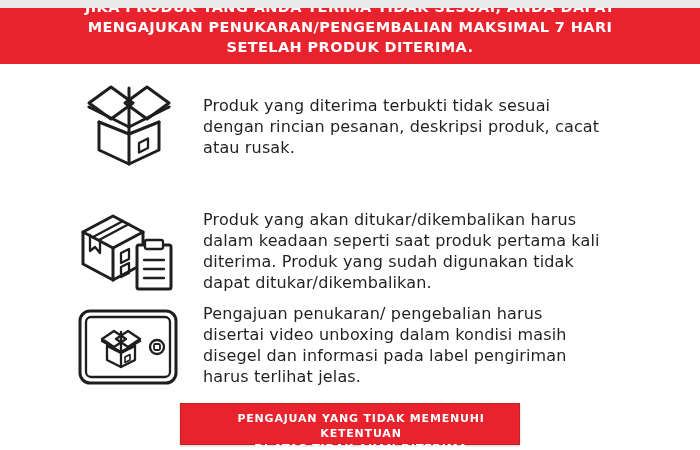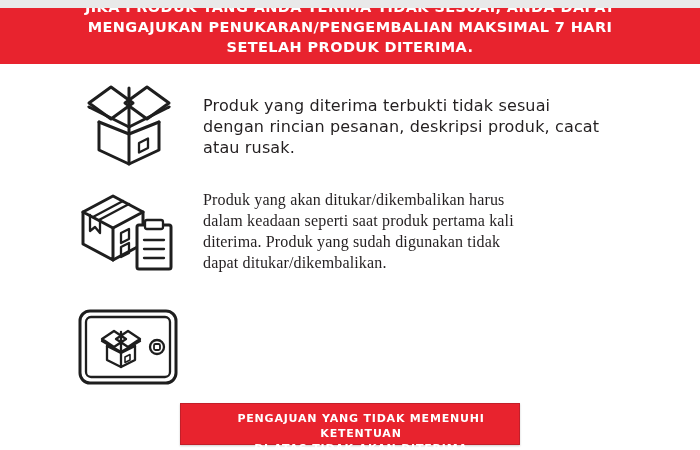--- a/index.html
+++ b/index.html
@@ -36,21 +36,21 @@
   .row .row-text {
     position: absolute;
     color: #231F20;
     font-size: 16px;
     line-height: 21px;
     letter-spacing: 0.15px;
     white-space: pre-line;
     width: 450px;
   }
   #row-1 { left: 85px; top: 64px;  width: 560px; height: 96px; }
-  #row-2 { left: 81px; top: 180px; width: 564px; height: 84px; font-family: Liberation Serif, serif; }
+  #row-2 { left: 81px; top: 200px; width: 564px; height: 84px; }
   #row-3 { left: 78px; top: 300px; width: 567px; height: 78px; }
   #row-1 .row-text { left: 118px; top: 23px; }
   #row-2 .row-text { left: 122px; top: 1px; }
   #row-3 .row-text { left: 125px; top: -5px; }
 
   svg { display: block; }
   .stroke {
     fill: none;
     stroke: #1E1E1E;
     stroke-width: 3;
@@ -142,18 +142,22 @@
         <path class="stroke stroke-thin" d="M38,31 L50,23 L62,31 L50,39 Z"></path>
         <path class="stroke stroke-thin" d="M24,33 L43,44"></path>
         <path class="stroke stroke-thin" d="M62,33 L43,44"></path>
         <path class="stroke stroke-thin" d="M43,24 L43,45"></path>
         <path class="stroke stroke-thin" d="M29,38 L43,45 L57,38"></path>
         <path class="stroke stroke-thin" d="M29,38 L29,52 L43,59 L57,52 L57,38"></path>
         <path class="stroke stroke-thin" d="M43,45 L43,59"></path>
         <path class="stroke" style="stroke-width:1.6" d="M47,49 l5,-2.5 v5.5 l-5,2.5 Z"></path>
       </svg>
     </span>
+    <div class="row-text">Pengajuan penukaran/ pengebalian harus
+disertai video unboxing dalam kondisi masih
+disegel dan informasi pada label pengiriman
+harus terlihat jelas.</div>
   </div>
 
   <div class="footer-banner">PENGAJUAN YANG TIDAK MEMENUHI KETENTUAN
 DI ATAS TIDAK AKAN DITERIMA</div>
 
 </div>
 
 </body></html>

